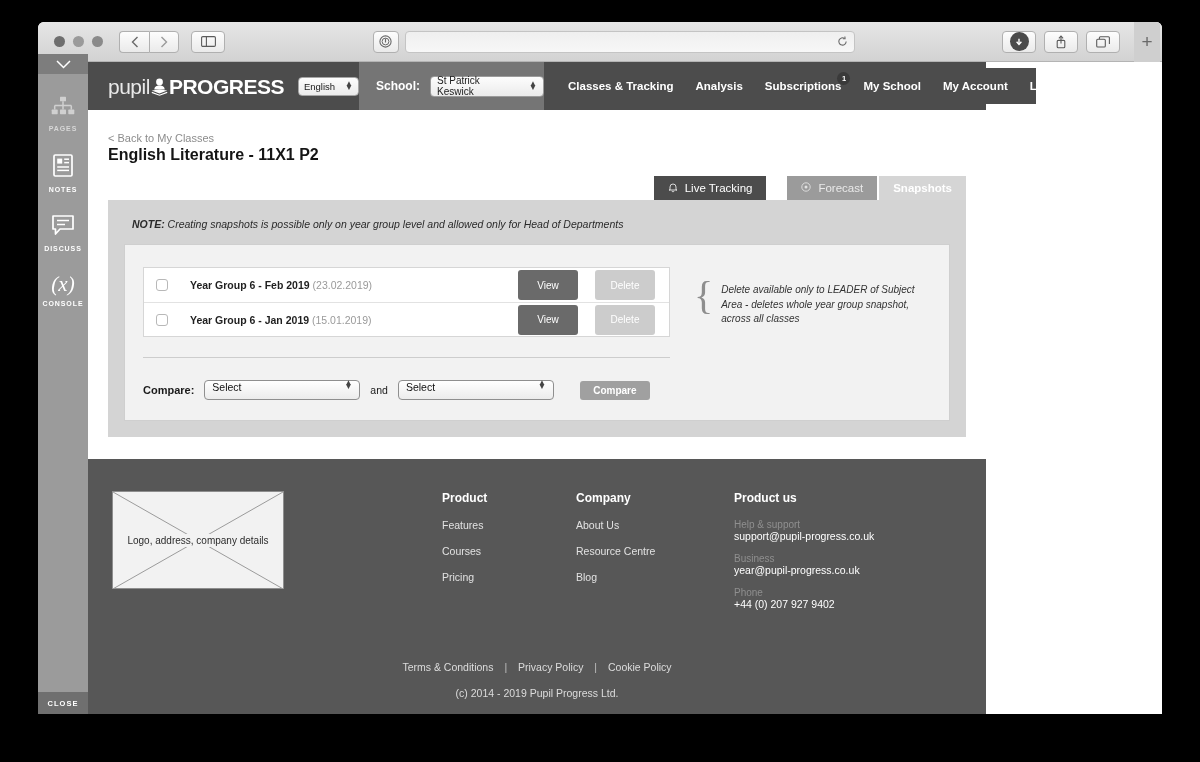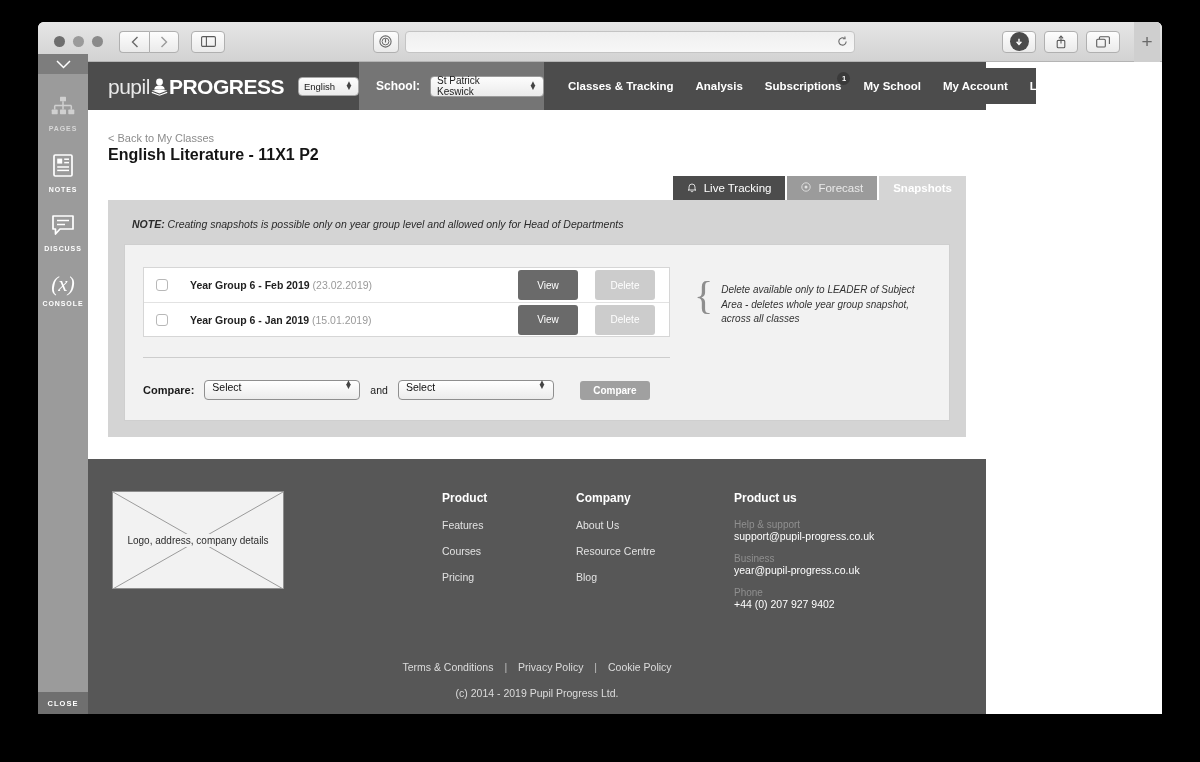--- a/index.html
+++ b/index.html
@@ -284,21 +284,21 @@
   .tab {
     height: 24px;
     padding: 0 14px;
     display: flex;
     align-items: center;
     gap: 7px;
     font-size: 11.5px;
     color: #ffffff;
   }
   .tab-live { background: #4c4c4c; }
-  .tab-forecast { background: #9b9b9b; color: #e9e9e9; }
+  .tab-forecast { background: #9b9b9b; color: #e9e9e9; margin-left: 19px; }
   .tab-active { background: #d5d5d5; color: #ffffff; font-weight: bold; }
 
   
   .panel {
     background: #d4d4d4;
     padding: 14px 16px 16px 16px;
     margin-top: 0;
   }
   .note-bar {
     font-size: 10.5px;

